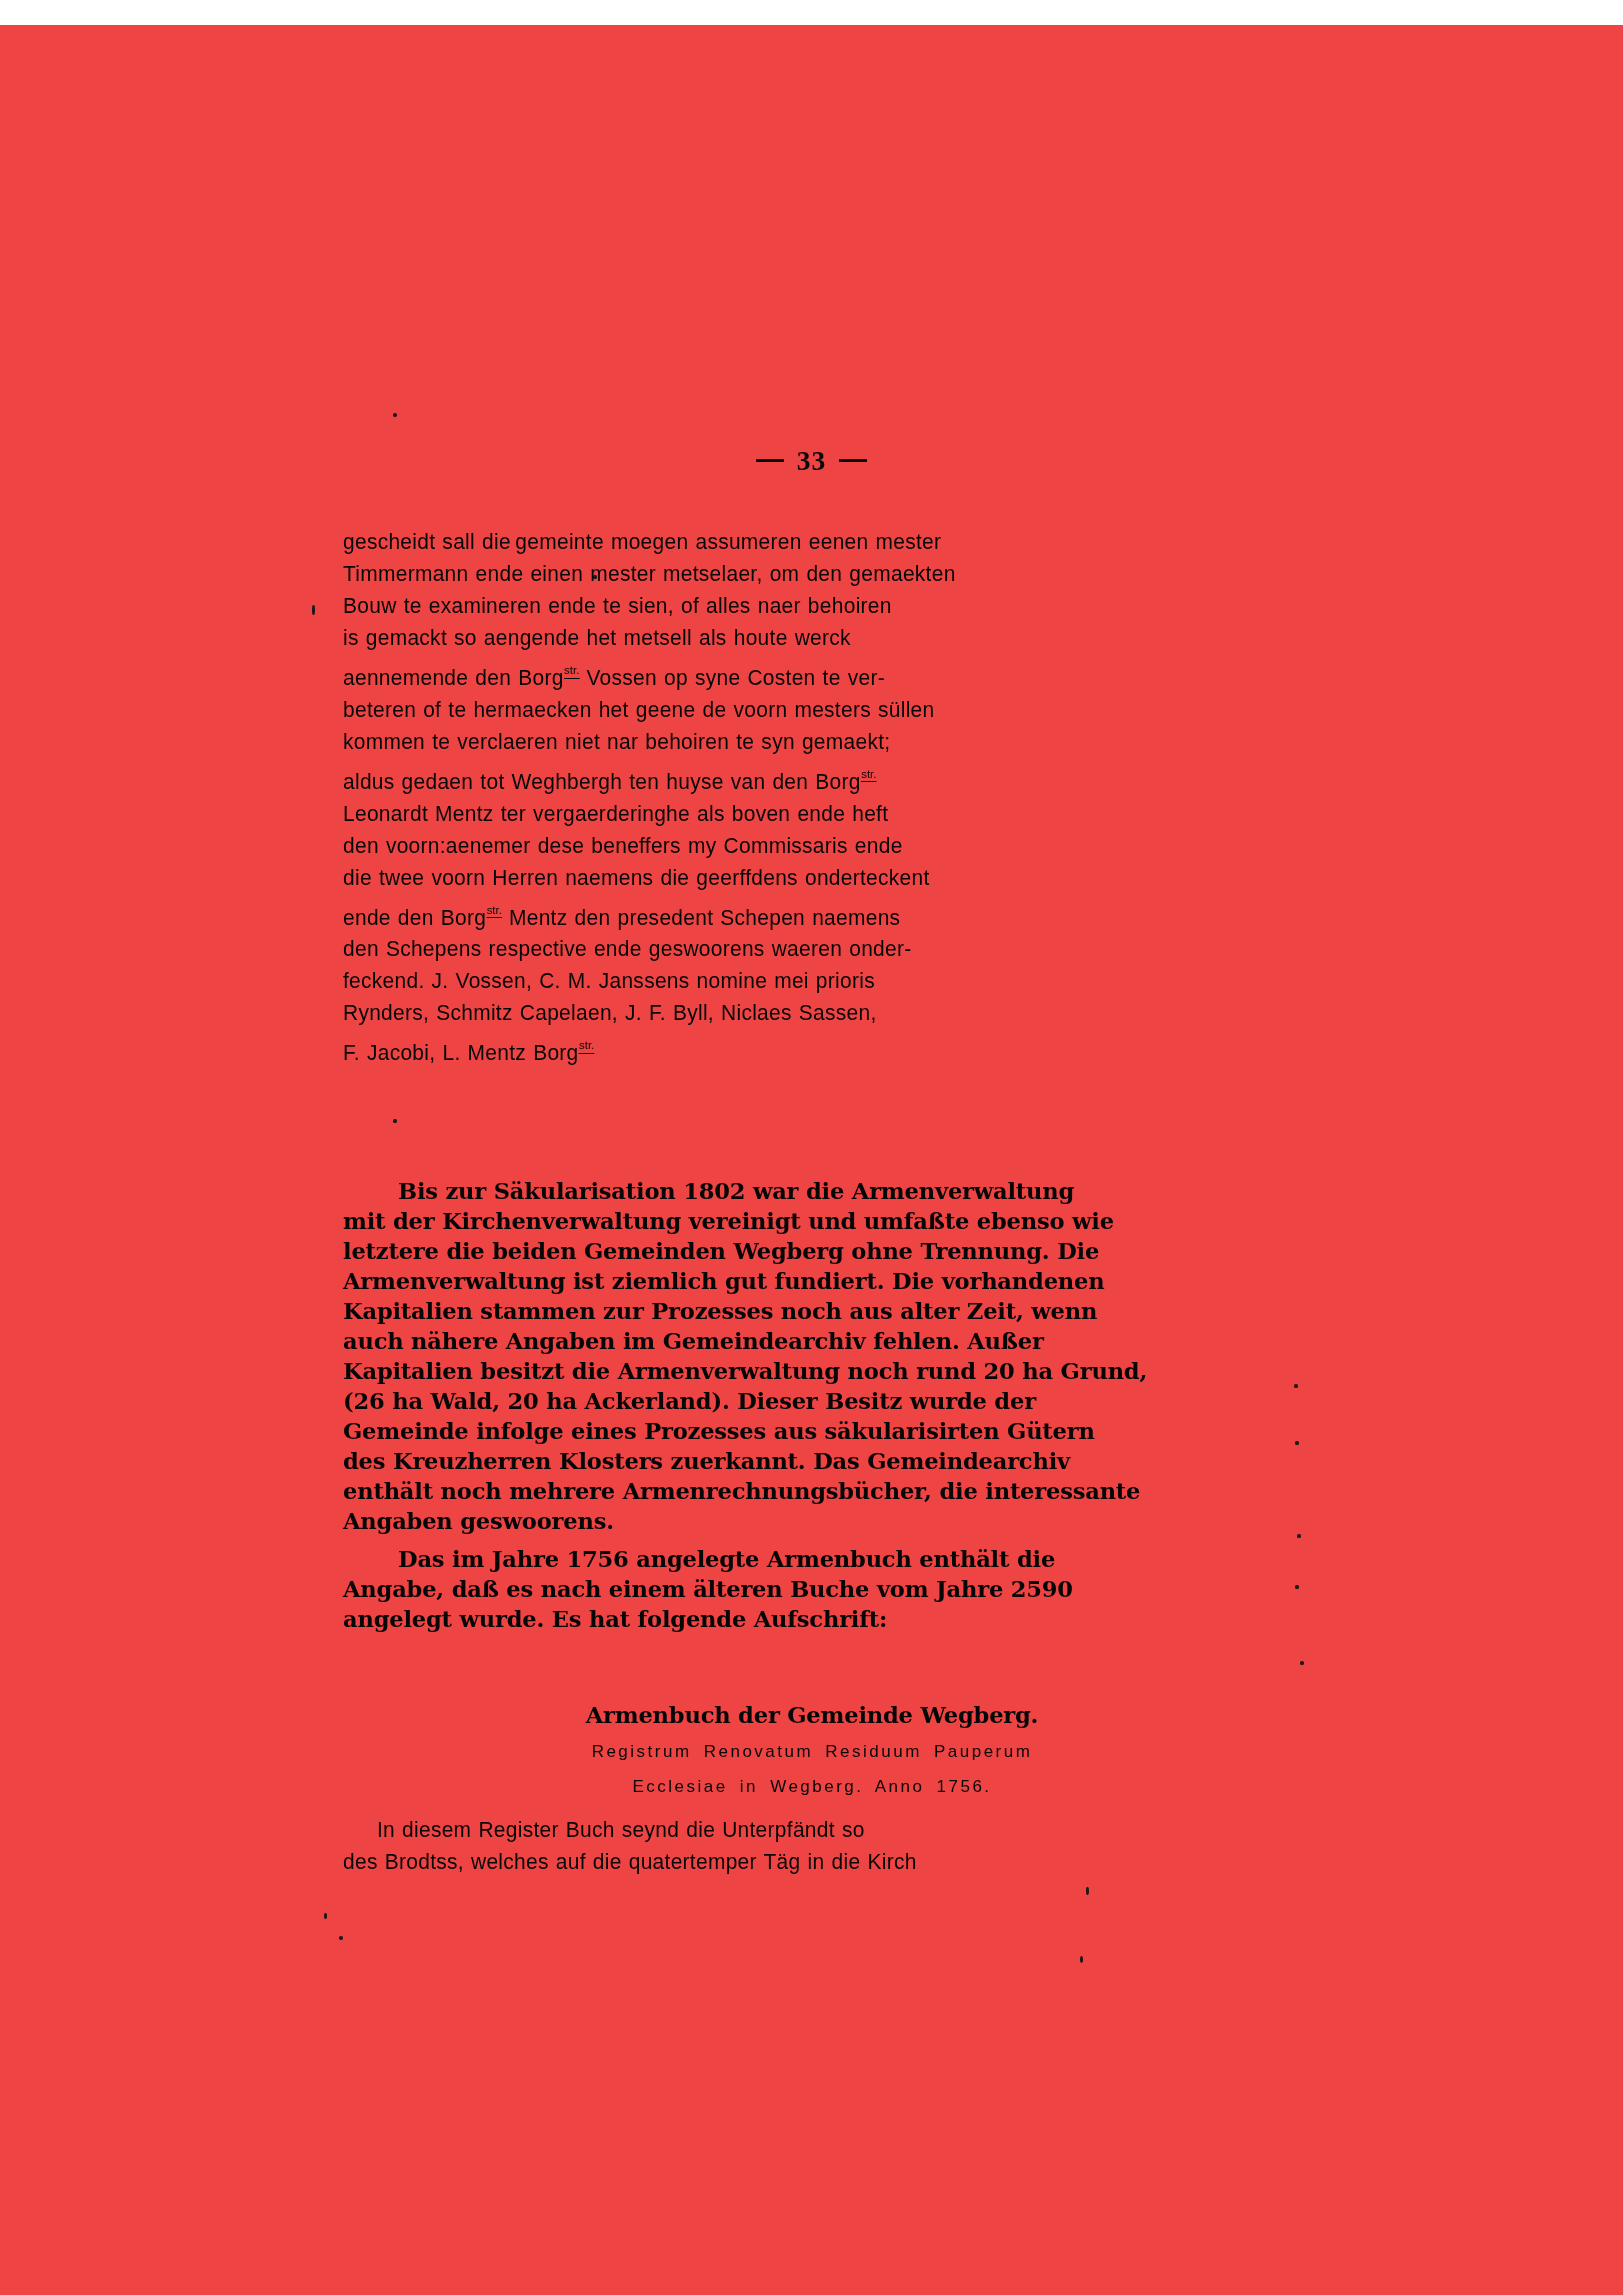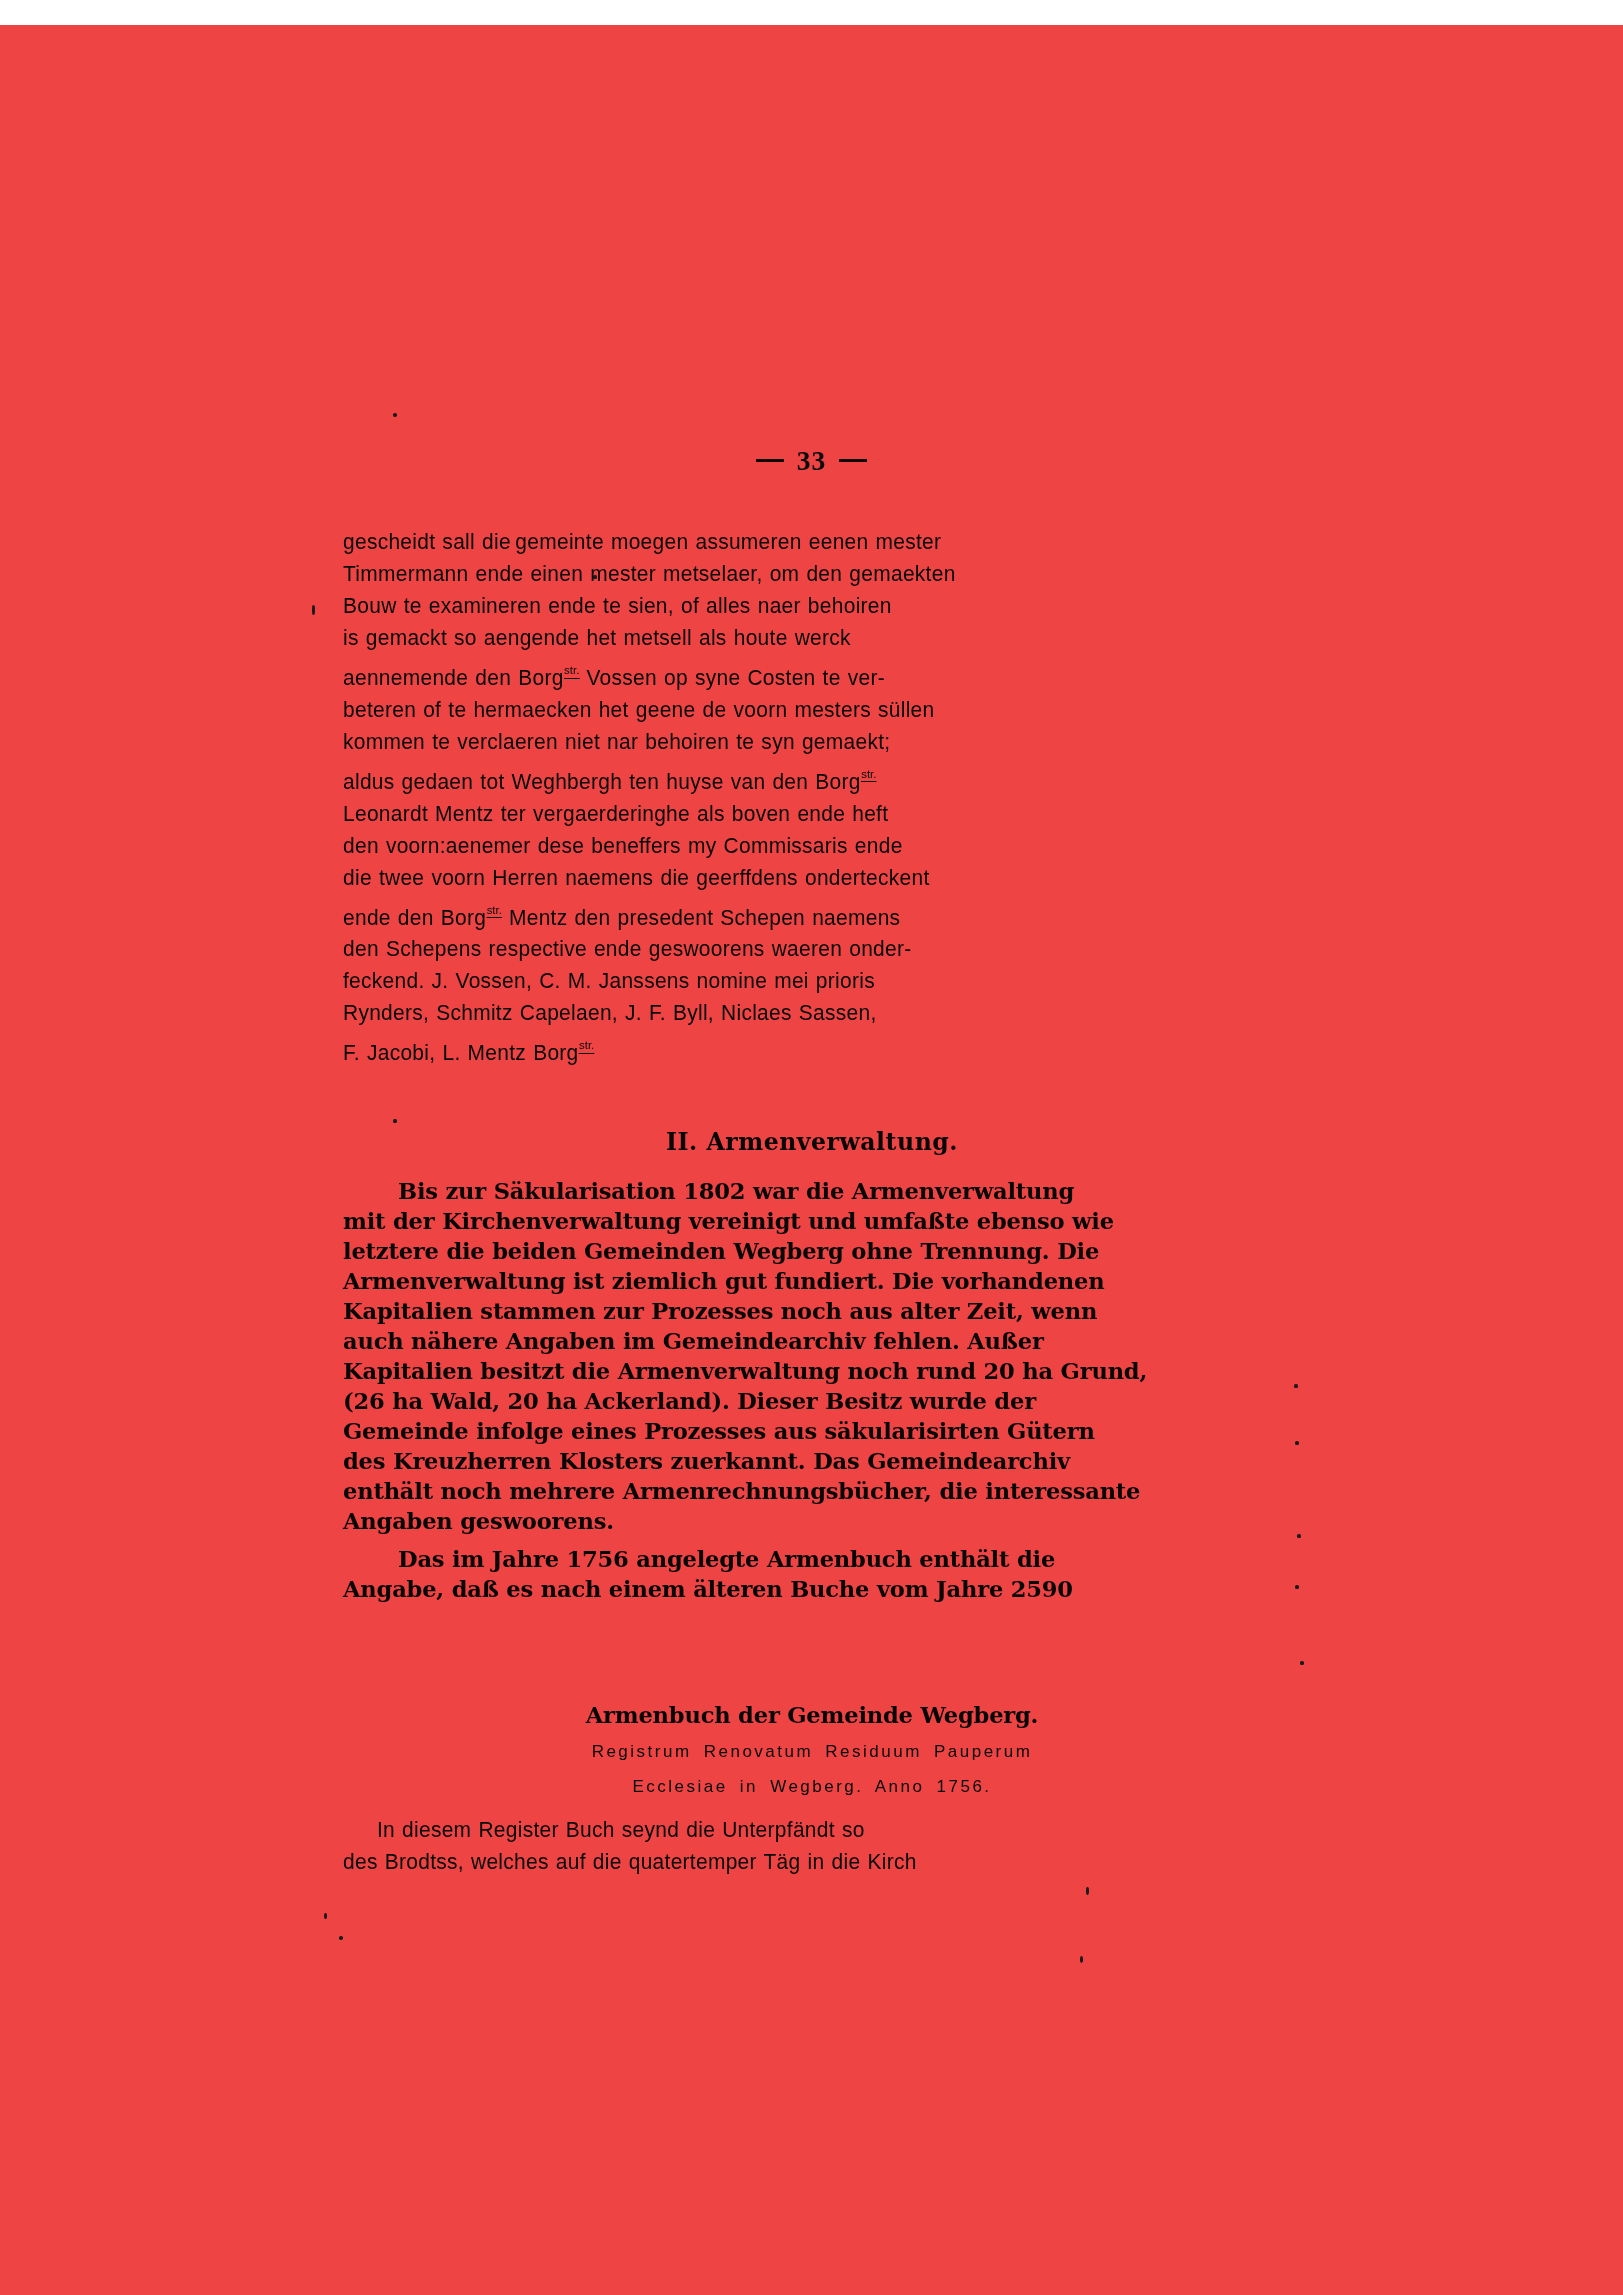--- a/index.html
+++ b/index.html
@@ -206,24 +206,20 @@
       <span>feckend. J. Vossen, C. M. Janssens nomine mei prioris</span>
     </span>
     <span class="ln spread">
       <span>Rynders, Schmitz Capelaen, J. F. Byll, Niclaes Sassen,</span>
     </span>
     <span class="ln">
       <span>F. Jacobi, L. Mentz Borg</span><sup class="abbr">str.</sup>
     </span>
   </div>
 
-  <div class="fraktur-head" style="top:1103px;">
-    <span>II.</span>
-    <span>Armenverwaltung.</span>
-  </div>
 
   <div class="block fraktur" style="top:1151px;">
     <span class="ln"><span class="indent-sp"></span><span>Bis zur Säkularisation 1802 war die Armenverwaltung</span></span>
     <span class="ln spread">
         <span>mit der Kirchenverwaltung vereinigt und umfaßte ebenso wie</span>
       </span>
     <span class="ln spread">
         <span>letztere die beiden Gemeinden Wegberg ohne Trennung. Die</span>
       </span>
     <span class="ln spread">
@@ -251,20 +247,21 @@
         <span>enthält noch mehrere Armenrechnungsbücher, die interessante</span>
       </span>
     <span class="ln"><span>Angaben geswoorens.</span></span>
   </div>
 
   <div class="block fraktur" style="top:1519px;">
     <span class="ln"><span class="indent-sp"></span><span>Das im Jahre 1756 angelegte Armenbuch enthält die</span></span>
     <span class="ln spread">
         <span>Angabe, daß es nach einem älteren Buche vom Jahre 2590</span>
       </span>
+    <span class="ln"><span>angelegt wurde. Es hat folgende Aufschrift:</span></span>
   </div>
 
   <div class="block fraktur" style="top:1675px;">
     <span class="ln centerline"><span>Armenbuch der Gemeinde Wegberg.</span></span>
   </div>
 
   <div class="latin-display" style="top:1717px;">Registrum Renovatum Residuum Pauperum</div>
   <div class="latin-display" style="top:1752px;">Ecclesiae in Wegberg.  Anno 1756.</div>
 
   <div class="block antiqua" style="top:1789px;">

